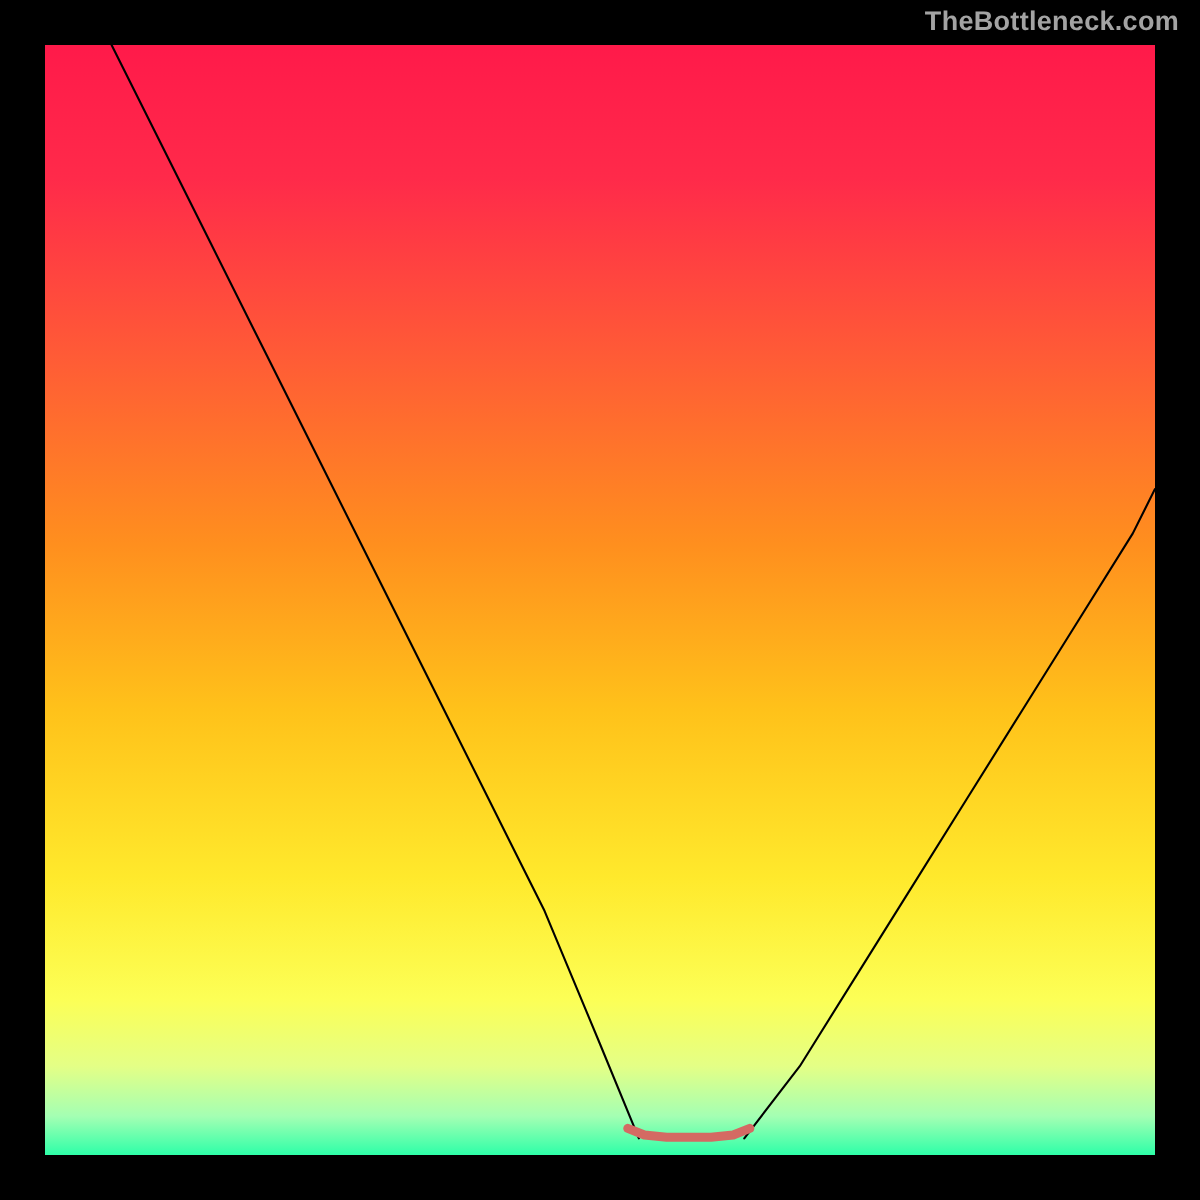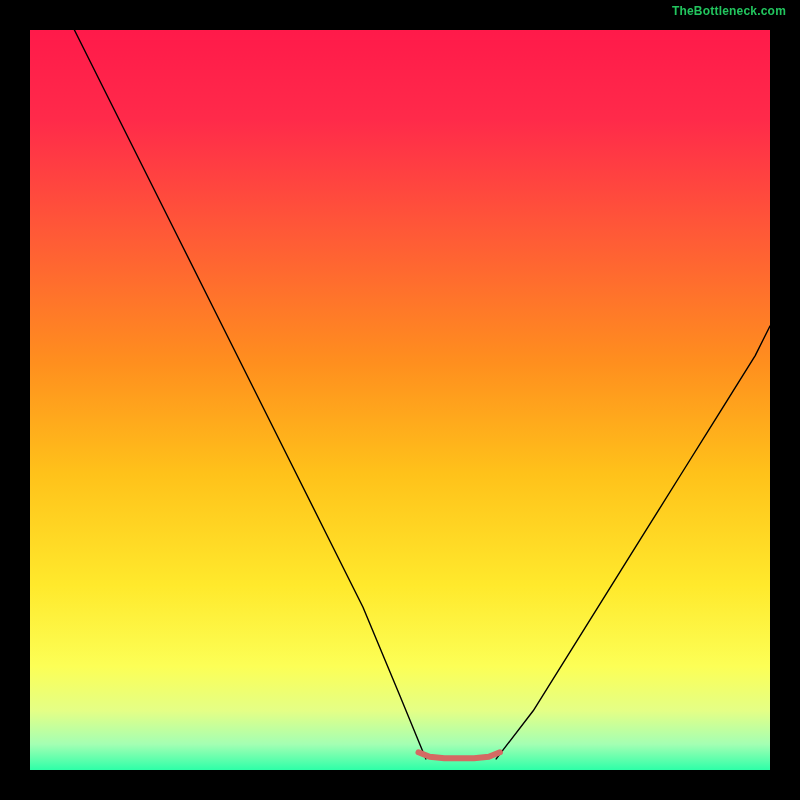--- a/index.html
+++ b/index.html
@@ -14,22 +14,22 @@
   .stage {
     position: relative;
     width: 800px;
     height: 800px;
     background: #000;
   }
   .watermark {
     position: absolute;
     top: 4px;
     right: 14px;
-    color: #22c55e;
-    font-size: 12px;
+    color: #a3a3a3;
+    font-size: 18px;
     font-weight: 600;
     letter-spacing: 0.2px;
     z-index: 5;
   }
   .plot {
     position: absolute;
     left: 30px;
     top: 30px;
     width: 740px;
     height: 740px;

